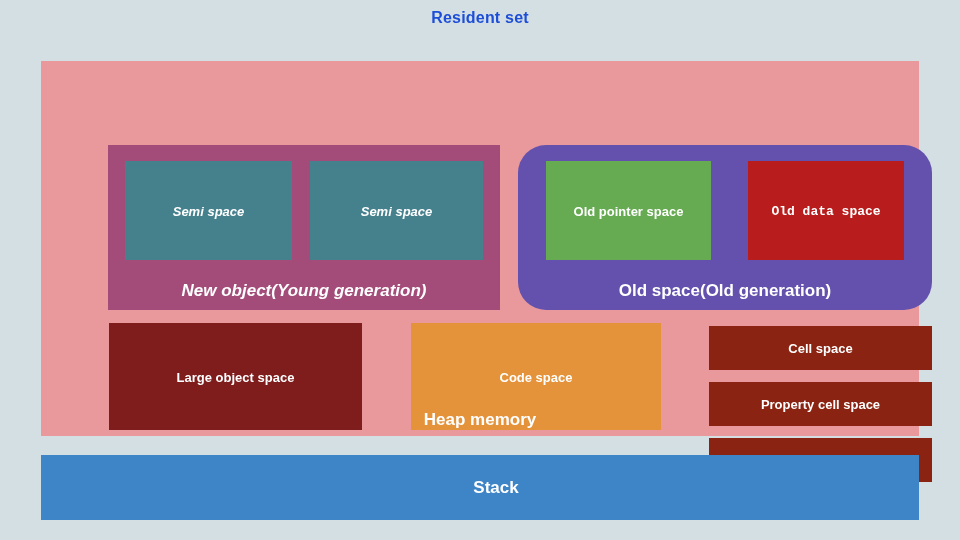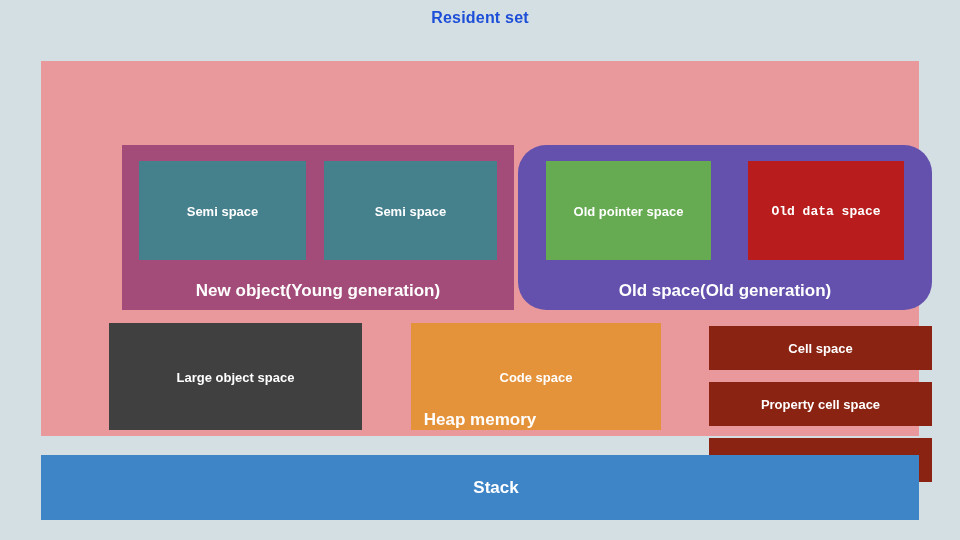--- a/index.html
+++ b/index.html
@@ -54,25 +54,26 @@
   #heap-memory-label {
     position: absolute;
     left: 0;
     bottom: 6px;
     width: 100%;
     font-size: 17px;
   }
 
   
   #new-space {
-    left: 81px;
+    left: 67px;
     top: 84px;
     width: 392px;
     height: 165px;
     background: #a34c79;
+    font-style: italic;
   }
   #new-space-label {
     position: absolute;
     left: 0;
     bottom: 9px;
     width: 100%;
     font-size: 17px;
   }
   .semi-space {
     background: #45808d;
@@ -131,21 +132,21 @@
     font-size: 13px;
     font-weight: bold;
   }
 
   
   #large-object-space {
     left: 68px;
     top: 262px;
     width: 253px;
     height: 107px;
-    background: #404040;
+    background: #7f1d1d;
   }
   #code-space {
     left: 370px;
     top: 262px;
     width: 250px;
     height: 107px;
     background: #e5933b;
   }
   #large-object-space .inner-label,
   #code-space .inner-label {

